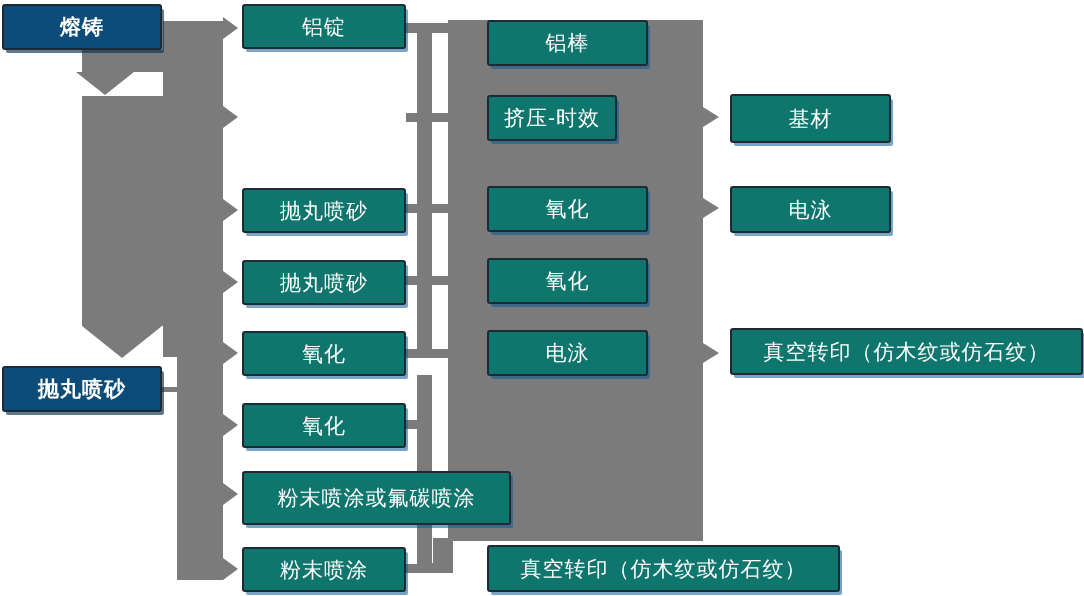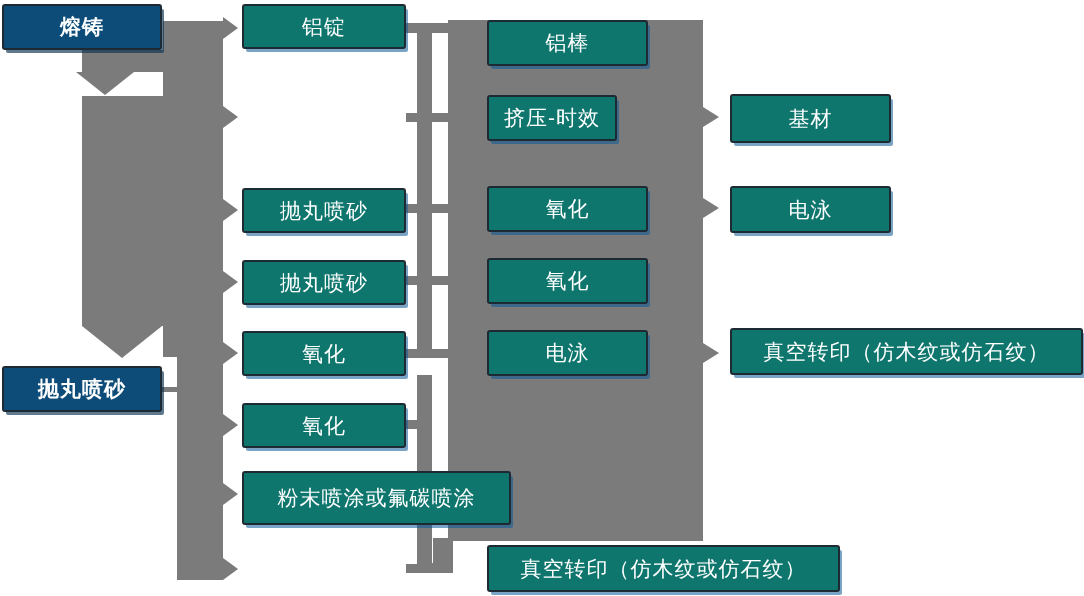--- a/index.html
+++ b/index.html
@@ -68,20 +68,21 @@
 
   <div class="box dark" style="left:2px;top:4px;width:160px;height:46px">熔铸</div>
   <div class="box dark" style="left:2px;top:366px;width:160px;height:46px">抛丸喷砂</div>
 
   <div class="box bright" style="left:242px;top:4px;width:164px;height:45px">铝锭</div>
   <div class="box bright" style="left:242px;top:188px;width:164px;height:45px">抛丸喷砂</div>
   <div class="box bright" style="left:242px;top:260px;width:164px;height:45px">抛丸喷砂</div>
   <div class="box bright" style="left:242px;top:331px;width:164px;height:45px">氧化</div>
   <div class="box bright" style="left:242px;top:403px;width:164px;height:45px">氧化</div>
   <div class="box bright" style="left:242px;top:471px;width:269px;height:54px">粉末喷涂或氟碳喷涂</div>
+  <div class="box bright" style="left:242px;top:547px;width:164px;height:45px">粉末喷涂</div>
 
   <div class="box bright" style="left:487px;top:20px;width:161px;height:46px">铝棒</div>
   <div class="box bright" style="left:487px;top:95px;width:130px;height:46px">挤压-时效</div>
   <div class="box bright" style="left:487px;top:186px;width:161px;height:46px">氧化</div>
   <div class="box bright" style="left:487px;top:258px;width:161px;height:46px">氧化</div>
   <div class="box bright" style="left:487px;top:330px;width:161px;height:46px">电泳</div>
   <div class="box bright" style="left:487px;top:545px;width:353px;height:47px">真空转印（仿木纹或仿石纹）</div>
 
   <div class="box bright" style="left:730px;top:94px;width:161px;height:49px">基材</div>
   <div class="box bright" style="left:730px;top:186px;width:161px;height:47px">电泳</div>

